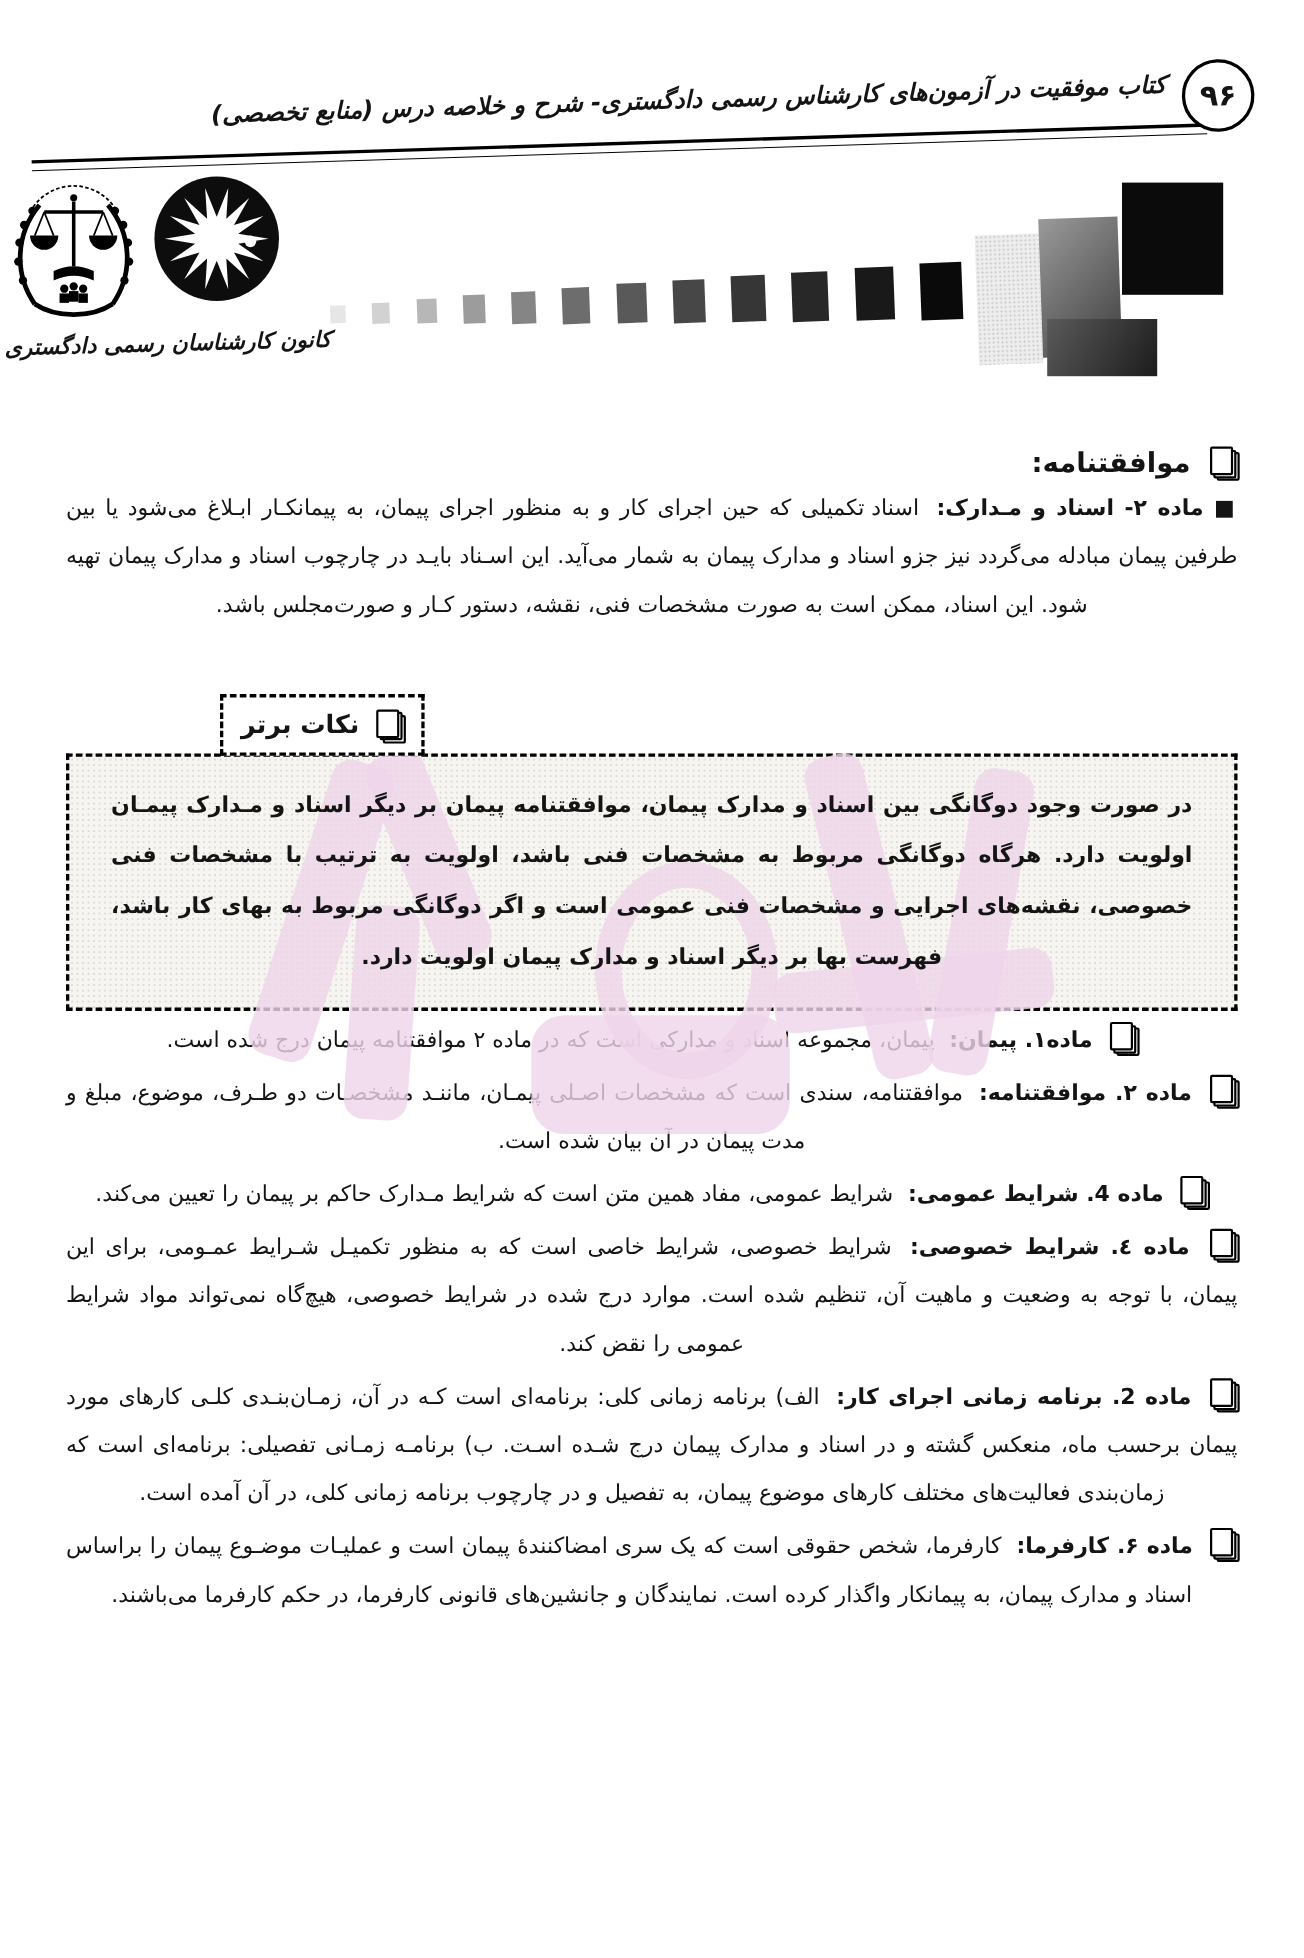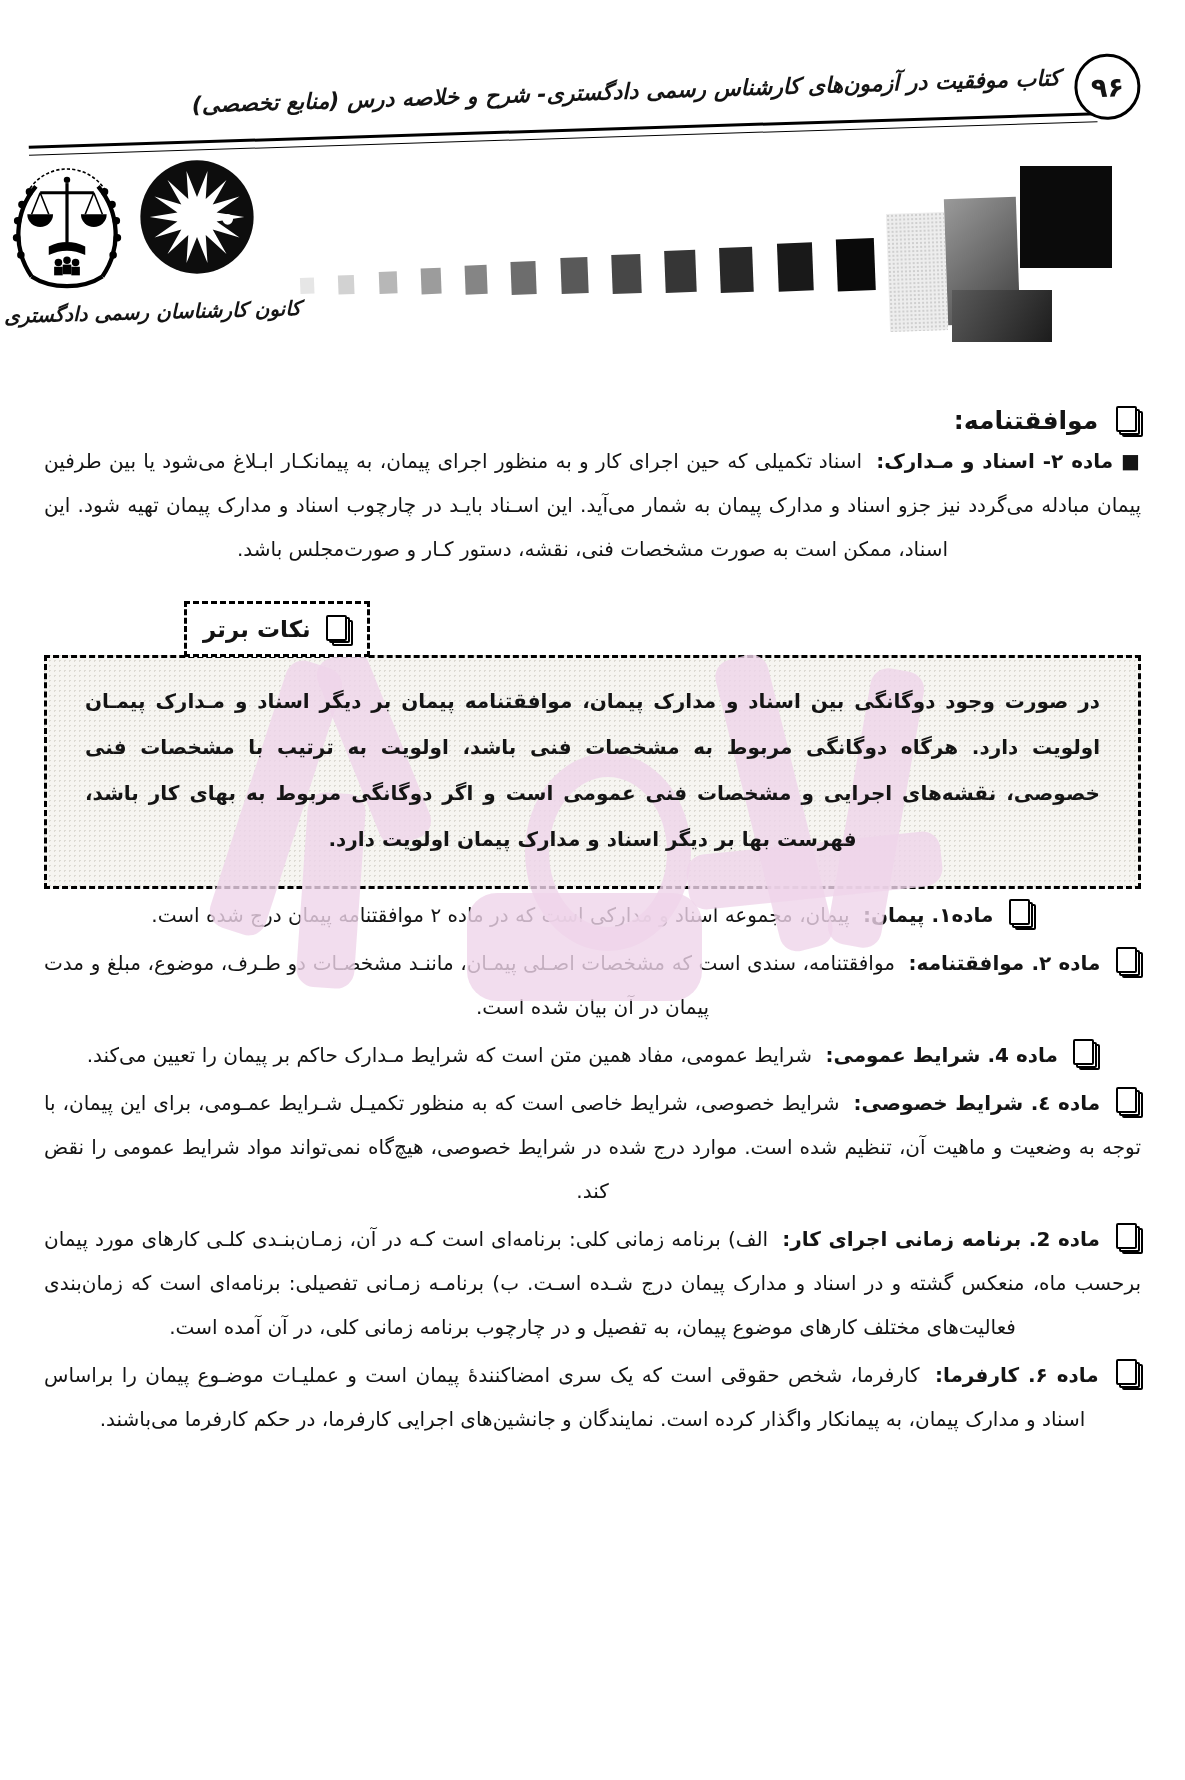--- a/index.html
+++ b/index.html
@@ -52,40 +52,40 @@
           text-align:center;}
   .banner::before{content:"";position:absolute;inset:4px 0 2px 0;border:2.5px solid #000;
                   border-radius:42px;}
   .stroke-top{position:absolute;top:-2px;right:14px;width:62%;height:12px;background:#000;
               border-radius:10px;transform:rotate(-.6deg);}
   .stroke-bottom{position:absolute;bottom:-4px;left:4px;right:4px;height:14px;background:#000;
                  border-radius:12px;transform:rotate(-.4deg);}
   .banner-text{position:relative;font-size:29px;font-weight:bold;z-index:1;}
 
   
-  .content{padding:0 44px;}
+  .content{padding:0 60px;}
   .sec-head{font-size:25px;font-weight:bold;margin:36px 0 4px;}
   .gen-head{position:relative;font-size:25px;font-weight:bold;margin:16px 0 4px;}
   .gen-head .txt{position:relative;z-index:1;}
   .pink-band{position:absolute;left:-42px;top:20px;width:870px;height:16px;background:#f0d7ec;z-index:0;}
   .pink-bar{position:absolute;left:853px;top:-18px;width:26px;height:84px;background:#f0d7ec;
             transform:rotate(7deg);border-radius:8px;z-index:0;}
   p.article{font-size:20px;line-height:44px;margin:4px 0 2px;text-align:justify;
             text-align-last:center;}
   p.article .lbl{font-weight:bold;margin-left:7px;}
 
   
   .pages{position:relative;display:inline-block;width:25px;height:29px;vertical-align:-6px;margin-left:9px;}
   .pages i{position:absolute;width:17px;height:22px;background:#fff;border:2.2px solid #000;border-radius:2px;}
   .pages i:nth-child(3){top:0;left:0;}
   .pages i:nth-child(2){top:2.5px;left:3px;}
   .pages i:nth-child(1){top:5px;left:6px;}
 
   
-  .notes-wrap{position:relative;margin-top:84px;}
+  .notes-wrap{position:relative;margin-top:114px;}
   .notes-tab{position:absolute;left:140px;top:-54px;height:50px;padding:0 16px;background:#fff;
              border:3.5px dashed #000;display:flex;align-items:center;gap:6px;
              font-size:23px;font-weight:bold;z-index:3;}
   .notes-box{position:relative;border:3.5px dashed #000;padding:20px 38px 24px;
              background-color:#f6f5f1;
              background-image:radial-gradient(#dddbd4 1px,transparent 1px);background-size:5px 5px;}
   .notes-box p{position:relative;z-index:2;margin:0;font-size:20px;font-weight:bold;
                line-height:46px;text-align:justify;text-align-last:center;}
   .wm{position:absolute;background:#efd5ea;opacity:.8;border-radius:18px;z-index:1;}
   .wm-ring{position:absolute;width:118px;height:150px;border:24px solid #efd5ea;opacity:.8;
@@ -224,17 +224,17 @@
 
     <p class="article">
       <span class="pages"><i></i><i></i><i></i></span>
       <span class="lbl">ماده 2. برنامه زمانی اجرای کار:</span>
       <span>الف) برنامه زمانی کلی: برنامه‌ای است کـه در آن، زمـان‌بنـدی کلـی کارهای مورد پیمان برحسب ماه، منعکس گشته و در اسناد و مدارک پیمان درج شـده اسـت. ب) برنامـه زمـانی تفصیلی: برنامه‌ای است که زمان‌بندی فعالیت‌های مختلف کارهای موضوع پیمان، به تفصیل و در چارچوب برنامه زمانی کلی، در آن آمده است.</span>
     </p>
 
     <p class="article">
       <span class="pages"><i></i><i></i><i></i></span>
       <span class="lbl">ماده ۶. کارفرما:</span>
-      <span>کارفرما، شخص حقوقی است که یک سری امضاکنندهٔ پیمان است و عملیـات موضـوع پیمان را براساس اسناد و مدارک پیمان، به پیمانکار واگذار کرده است. نمایندگان و جانشین‌های اجرایی کارفرما، در حکم کارفرما می‌باشند.</span>
+      <span>کارفرما، شخص حقوقی است که یک سری امضاکنندهٔ پیمان است و عملیـات موضـوع پیمان را براساس اسناد و مدارک پیمان، به پیمانکار واگذار کرده است. نمایندگان و جانشین‌های قانونی کارفرما، در حکم کارفرما می‌باشند.</span>
     </p>
 
   </div>
 </div>
 
 </body></html>

